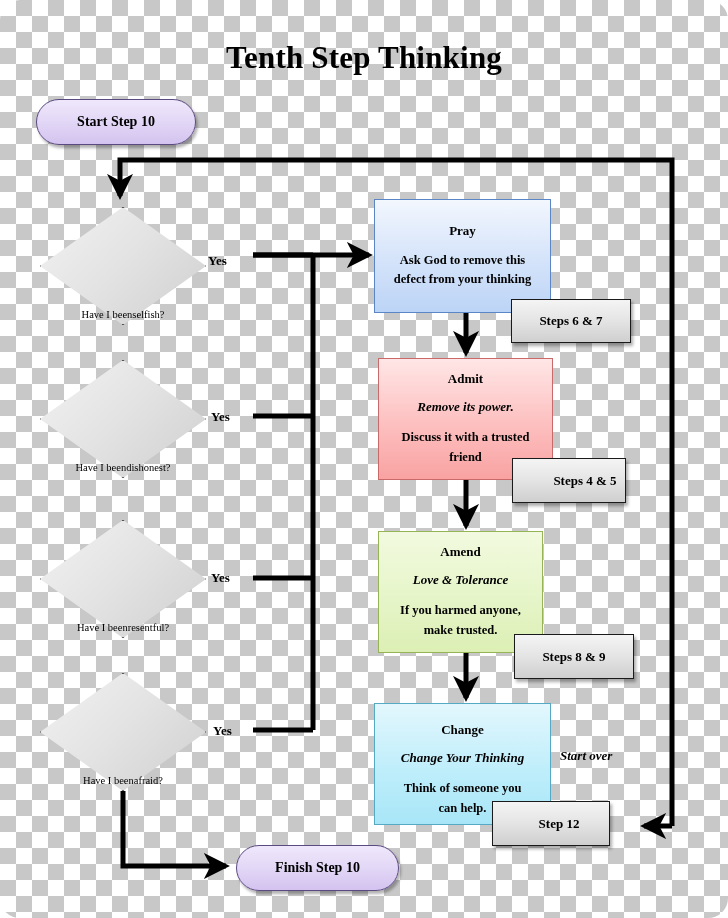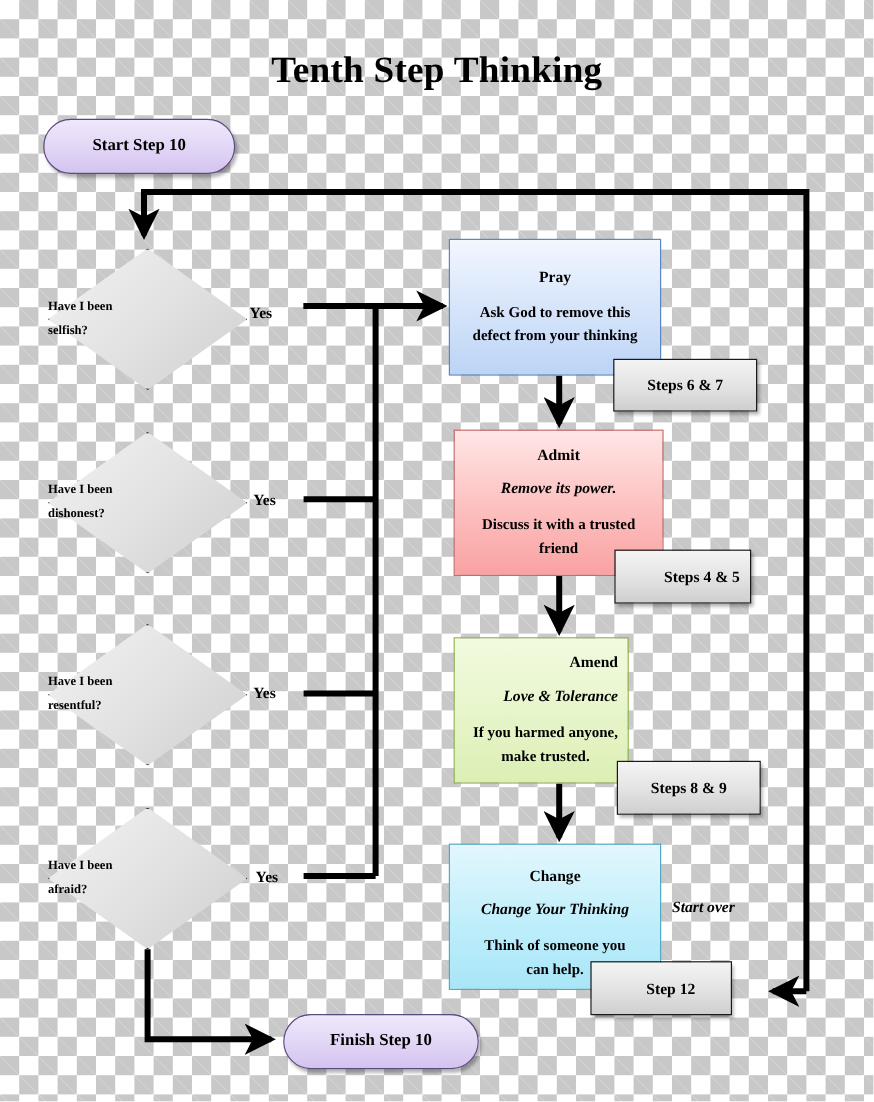--- a/index.html
+++ b/index.html
@@ -17,20 +17,21 @@
   #canvas {
     position: relative;
     width: 728px;
     height: 918px;
     background-color: #ffffff;
     background-image:
       linear-gradient(45deg, #c8c8c8 25%, transparent 25%, transparent 75%, #c8c8c8 75%),
       linear-gradient(45deg, #c8c8c8 25%, transparent 25%, transparent 75%, #c8c8c8 75%);
     background-size: 32px 32px;
     background-position: 0 0, 16px 16px;
+    border-radius: 20px;
   }
 
   
   #title {
     position: absolute;
     left: 0;
     top: 40px;
     width: 728px;
     text-align: center;
     font-size: 31px;
@@ -70,25 +71,25 @@
     background: linear-gradient(135deg, #f2f2f2 0%, #e3e3e3 48%, #cfcfcf 100%);
     border: 1px solid #1a1a1a;
     box-sizing: border-box;
     clip-path: polygon(50% 0%, 100% 50%, 50% 100%, 0% 50%);
     filter: drop-shadow(3px 3px 2px rgba(0,0,0,0.35));
   }
   .diamond-text {
     position: absolute;
     inset: 0;
     display: flex;
-    flex-direction: column;
-    align-items: flex-start;
+    flex-direction: row;
+    align-items: flex-end;
     justify-content: center;
     font-size: 10.5px;
-    font-weight: bold;
+    font-weight: normal;
     line-height: 1.9;
     color: #000000;
     text-align: center;
     pointer-events: none;
   }
   #d1 { left: 40px; top: 207px; }
   #d2 { left: 40px; top: 360px; }
   #d3 { left: 40px; top: 520px; }
   #d4 { left: 40px; top: 673px; }
 
@@ -138,24 +139,23 @@
     left: 374px; top: 199px; width: 177px; height: 114px;
     background: linear-gradient(180deg, #f3f7fe 0%, #dce8fb 40%, #bcd4f6 100%);
     border-color: #5b86c6;
   }
   #box-admit {
     left: 378px; top: 358px; width: 175px; height: 122px;
     background: linear-gradient(180deg, #ffe6e6 0%, #fdbfbf 55%, #f9a2a2 100%);
     border-color: #c96a6a;
   }
   #box-amend {
-    left: 378px; top: 531px; width: 146px; height: 122px;
+    left: 378px; top: 531px; width: 165px; height: 122px;
     background: linear-gradient(180deg, #f2fadf 0%, #e6f5c9 55%, #dcefb4 100%);
     border-color: #96b456;
-    align-items: flex-end;
   }
   #box-change {
     left: 374px; top: 703px; width: 177px; height: 122px;
     background: linear-gradient(180deg, #e3f7fd 0%, #bfeefb 55%, #a8e6f7 100%);
     border-color: #56a9c4;
     justify-content: flex-end;
   }
 
   
   .step-box {

